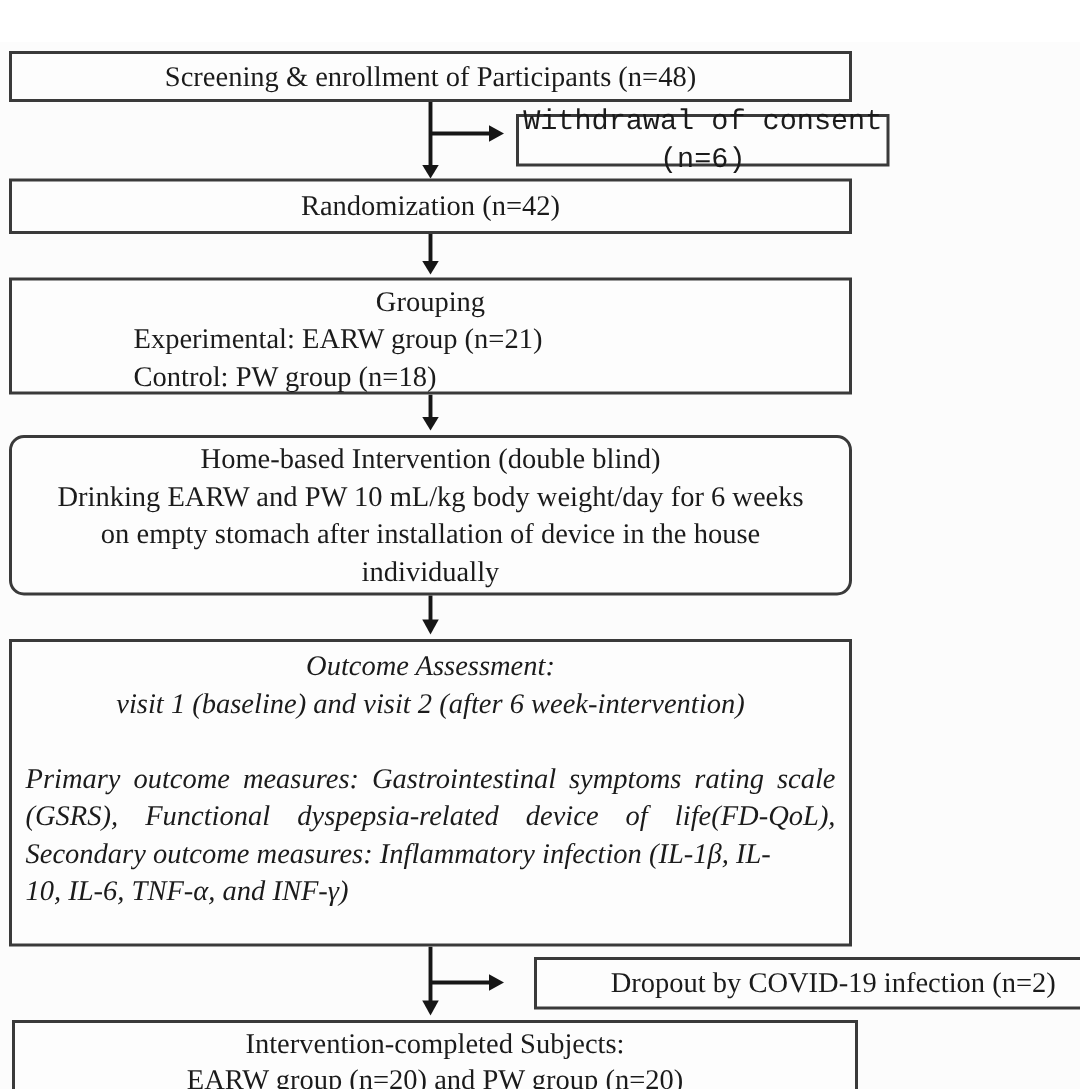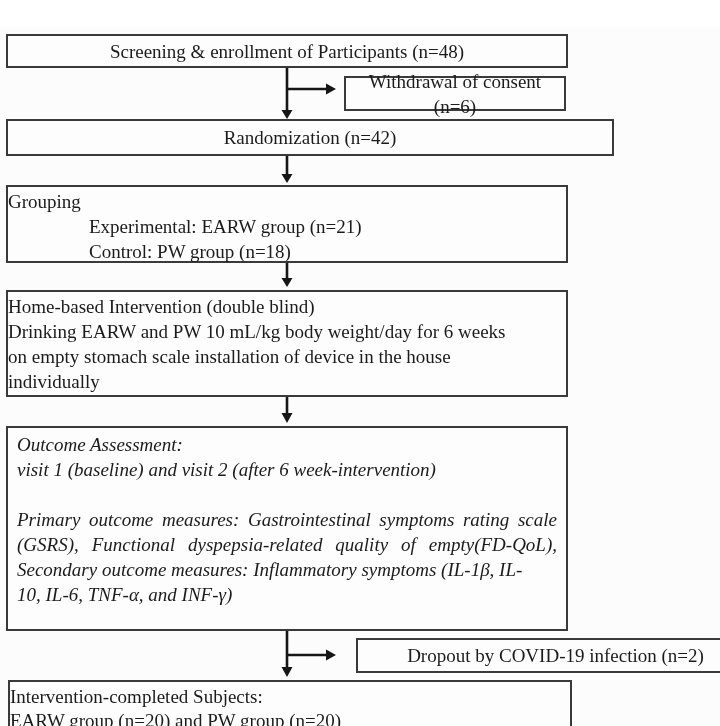--- a/index.html
+++ b/index.html
@@ -20,32 +20,32 @@
     background: #fdfdfd;
     font-size: 19px;
     line-height: 25px;
   }
   .flexcenter {
     display: flex;
     align-items: center;
     justify-content: center;
     text-align: center;
   }
-  .tcenter { }
+  .tcenter { text-align: center; }
   
   #b-screening      { left: 6px;   top: 6px;   width: 562px; height: 34px; }
   
-  #b-withdrawal     { left: 344px; top: 48px;  width: 222px; height: 35px; }
+  #b-withdrawal     { left: 344px; top: 48px;  width: 249px; height: 35px; font-family: Liberation Mono, monospace; }
   
-  #b-randomization  { left: 6px;   top: 91px;  width: 608px; height: 37px; }
+  #b-randomization  { left: 6px;   top: 91px;  width: 562px; height: 37px; }
   
   #b-grouping       { left: 6px;   top: 157px; width: 562px; height: 78px; padding-top: 2px; }
   #b-grouping .indent { padding-left: 81px; }
   
-  #b-intervention   { left: 6px;   top: 262px; width: 562px; height: 107px; padding-top: 2px; }
+  #b-intervention   { left: 6px;   top: 262px; width: 562px; height: 107px; padding-top: 2px; border-radius: 10px; }
   
   #b-outcome        { left: 6px;   top: 398px; width: 562px; height: 205px; padding: 4px 9px 0 9px; font-style: italic; }
   #b-outcome .blank { height: 25px; }
   .jline { text-align: justify; text-align-last: justify; }
   
   #b-dropout        { left: 356px; top: 610px; width: 399px; height: 35px; }
   
   #b-completed      { left: 8px;   top: 652px; width: 564px; height: 57px; padding-top: 3px; line-height: 24px; }
   
   #arrows {
@@ -112,31 +112,31 @@
 
   <div id="b-grouping" class="box">
     <div class="tcenter">Grouping</div>
     <div class="indent">Experimental: EARW group (n=21)</div>
     <div class="indent">Control: PW group (n=18)</div>
   </div>
 
   <div id="b-intervention" class="box tcenter">
     <div>Home-based Intervention (double blind)</div>
     <div>Drinking EARW and PW 10 mL/kg body weight/day for 6 weeks</div>
-    <div>on empty stomach scale installation of device in the house</div>
+    <div>on empty stomach after installation of device in the house</div>
     <div>individually</div>
   </div>
 
   <div id="b-outcome" class="box">
     <div class="tcenter">Outcome Assessment:</div>
     <div class="tcenter">visit 1 (baseline) and visit 2 (after 6 week-intervention)</div>
     <div class="blank"></div>
     <div class="jline">Primary outcome measures: Gastrointestinal symptoms rating scale</div>
-    <div class="jline">(GSRS), Functional dyspepsia-related quality of empty(FD-QoL),</div>
-    <div>Secondary outcome measures: Inflammatory symptoms (IL-1β, IL-</div>
+    <div class="jline">(GSRS), Functional dyspepsia-related device of life(FD-QoL),</div>
+    <div>Secondary outcome measures: Inflammatory infection (IL-1β, IL-</div>
     <div>10, IL-6, TNF-α, and INF-γ)</div>
   </div>
 
   <div id="b-dropout" class="box flexcenter">
     <span>Dropout by COVID-19 infection (n=2)</span>
   </div>
 
   <div id="b-completed" class="box tcenter">
     <div>Intervention-completed Subjects:</div>
     <div>EARW group (n=20) and PW group (n=20)</div>

